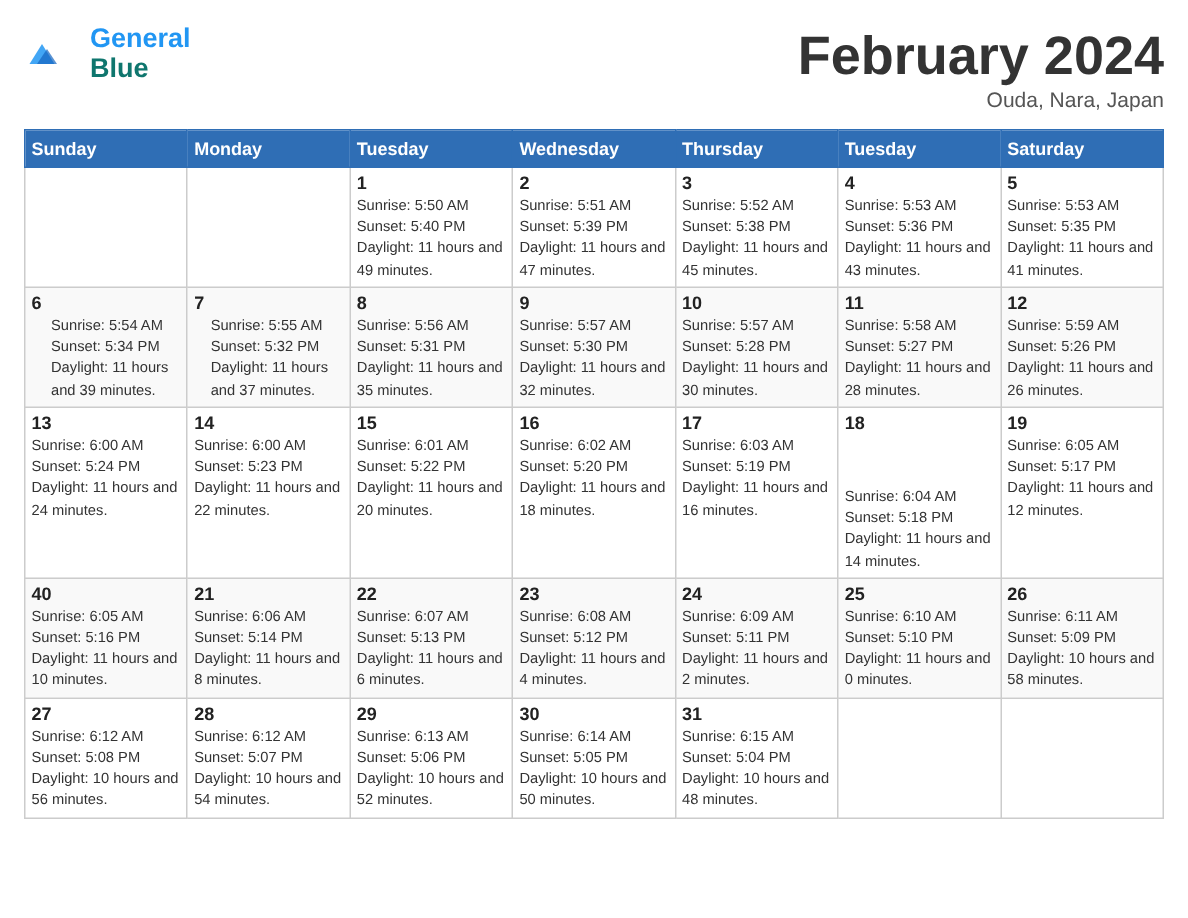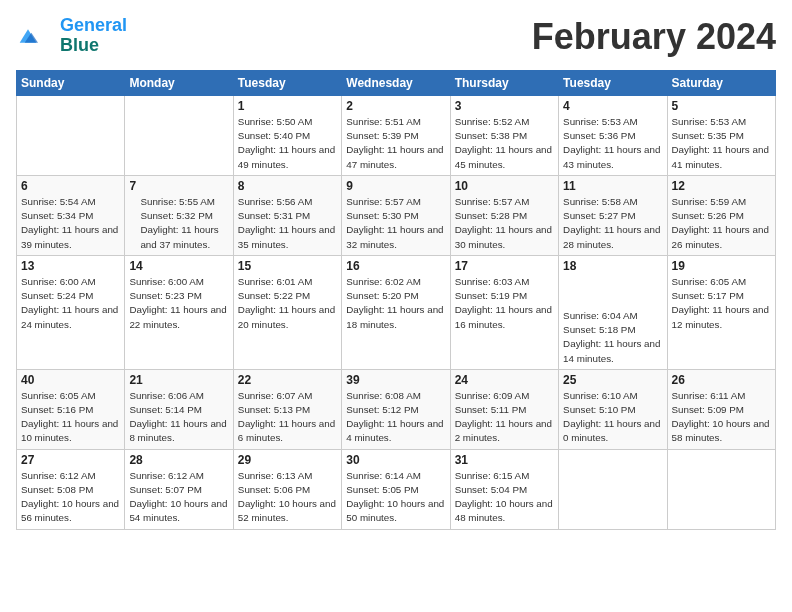--- a/index.html
+++ b/index.html
@@ -93,20 +93,21 @@
       <polygon points="10,20 18,8 26,20" fill="#1565c0" opacity="0.7"></polygon>
     </svg>
     <div>
       <div class="logo-text">
         <span>General</span><br><span style="color:#0f766e">Blue</span>
       </div>
     </div>
   </div>
   <div class="title-block">
     <div class="month-title">February 2024</div>
+    <div class="subtitle">Ouda, Nara, Japan</div>
   </div>
 </div>
 
 <table>
   <thead>
     <tr>
     <th>Sunday</th>
         <th>Monday</th>
         <th>Tuesday</th>
         <th>Wednesday</th>
@@ -146,21 +147,21 @@
         <td>
           <div class="day-num">5</div>
           <div class="day-detail" style="white-space: pre-line;">Sunrise: 5:53 AM
 Sunset: 5:35 PM
 Daylight: 11 hours and 41 minutes.</div>
         </td>
       </tr>
       <tr>
         <td>
           <div class="day-num">6</div>
-          <div class="day-detail" style="white-space: pre-line;">Sunrise: 5:54 AM
+          <div class="day-detail" style="white-space: pre-line; margin-left: 13px;">Sunrise: 5:54 AM
 Sunset: 5:34 PM
 Daylight: 11 hours and 39 minutes.</div>
         </td>
         <td>
           <div class="day-num">7</div>
           <div class="day-detail" style="white-space: pre-line; margin-left: 11px;">Sunrise: 5:55 AM
 Sunset: 5:32 PM
 Daylight: 11 hours and 37 minutes.</div>
         </td>
         <td>
@@ -251,21 +252,21 @@
 Sunset: 5:14 PM
 Daylight: 11 hours and 8 minutes.</div>
         </td>
         <td>
           <div class="day-num">22</div>
           <div class="day-detail" style="white-space: pre-line;">Sunrise: 6:07 AM
 Sunset: 5:13 PM
 Daylight: 11 hours and 6 minutes.</div>
         </td>
         <td>
-          <div class="day-num">39</div>
+          <div class="day-num">23</div>
           <div class="day-detail" style="white-space: pre-line;">Sunrise: 6:08 AM
 Sunset: 5:12 PM
 Daylight: 11 hours and 4 minutes.</div>
         </td>
         <td>
           <div class="day-num">24</div>
           <div class="day-detail" style="white-space: pre-line;">Sunrise: 6:09 AM
 Sunset: 5:11 PM
 Daylight: 11 hours and 2 minutes.</div>
         </td>

